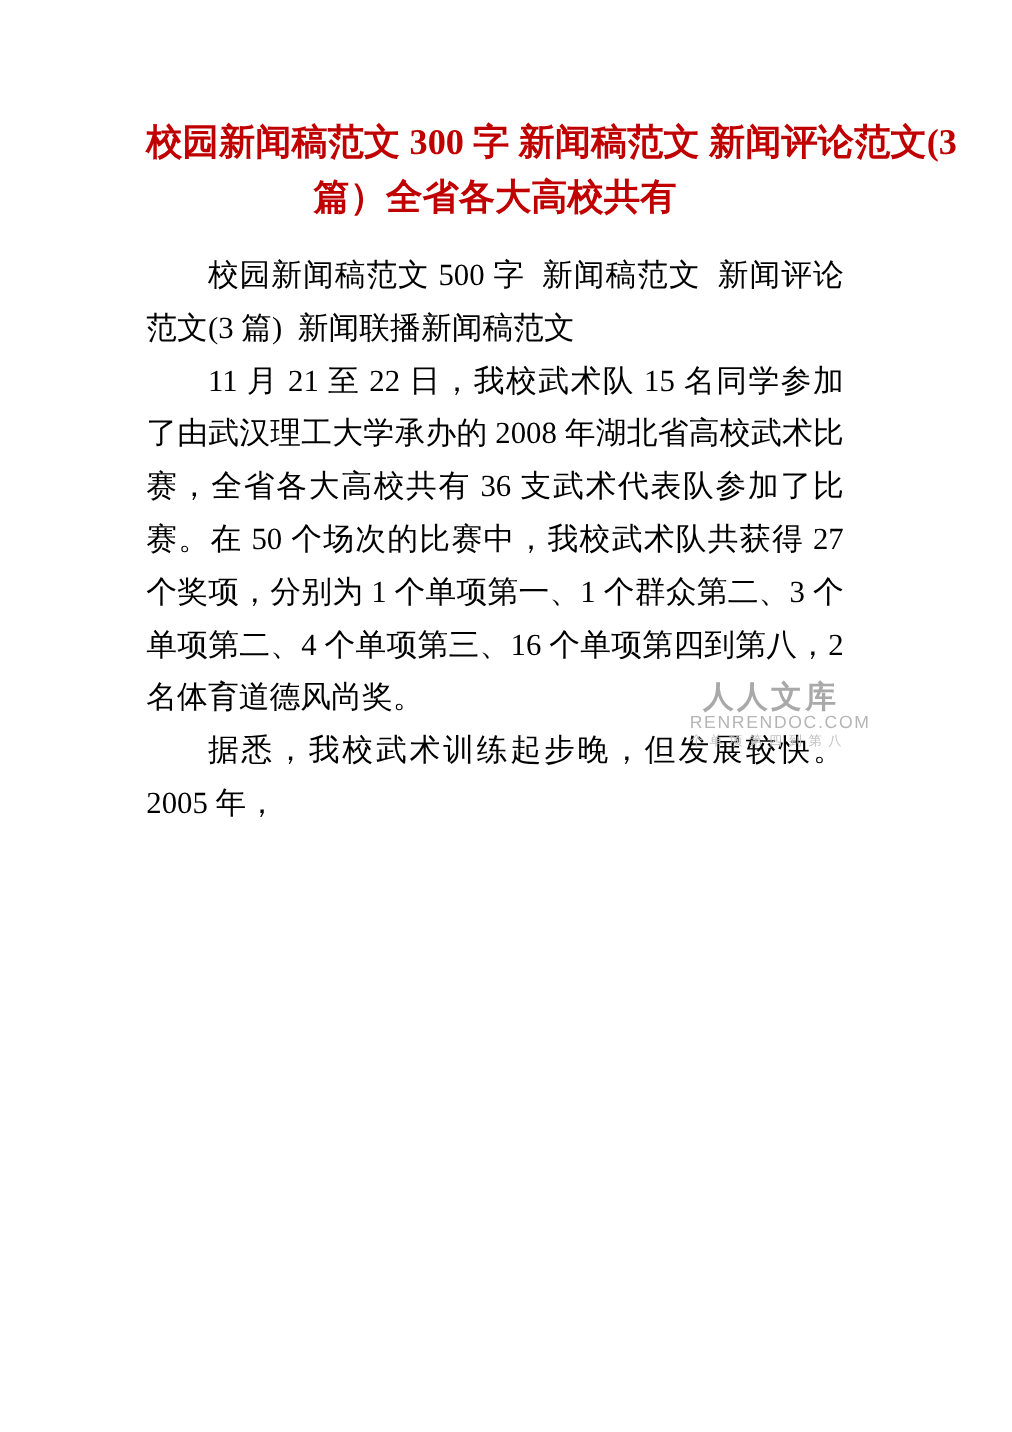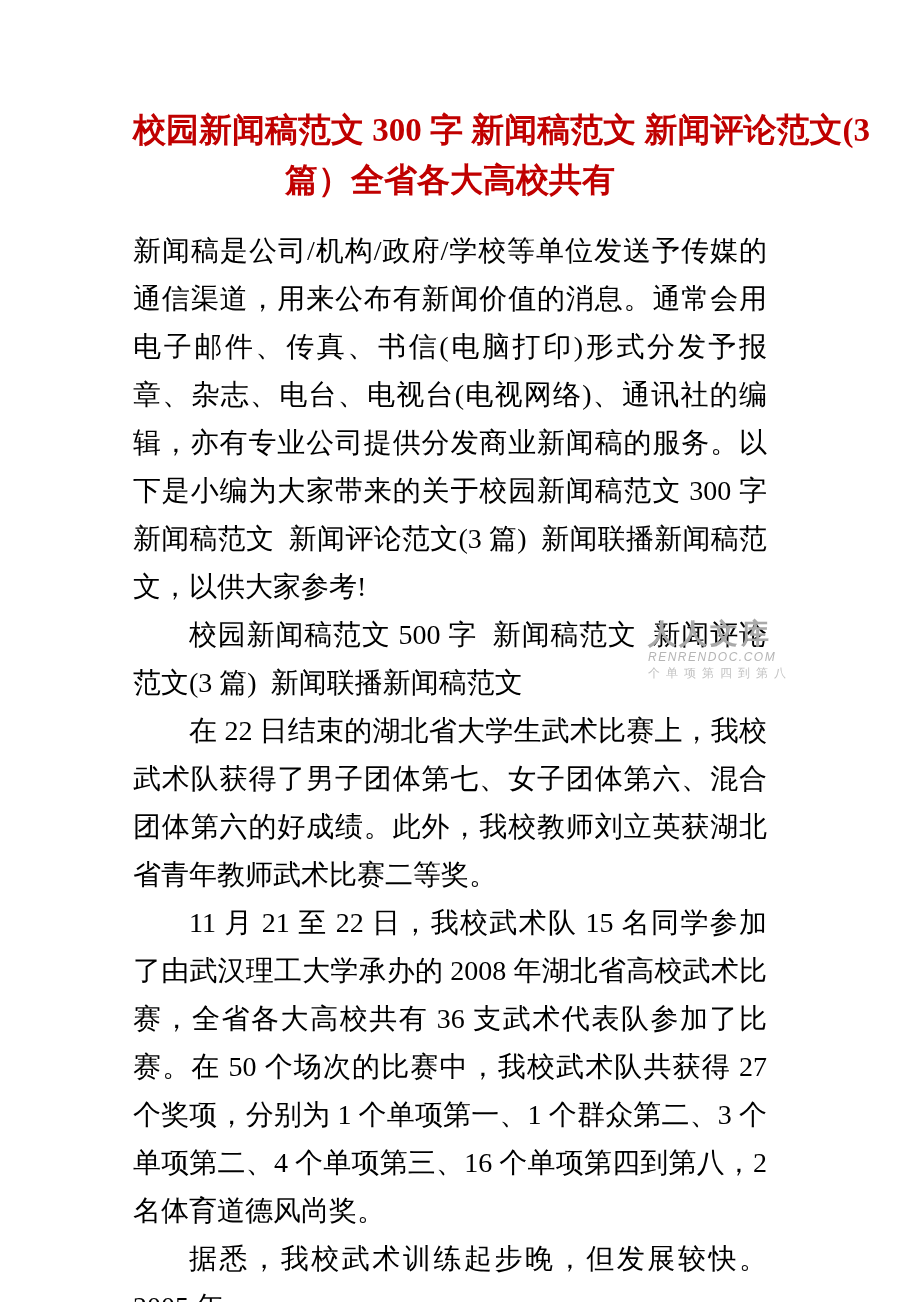--- a/index.html
+++ b/index.html
@@ -33,43 +33,42 @@
     color: #000000;
     text-align: justify;
   }
   .body-text p {
     margin: 0;
     white-space: pre-wrap;
   }
   .body-text p.indent { text-indent: 2em; }
   .watermark {
     position: absolute;
-    left: 648px;
+    left: 627px;
     top: 618px;
     width: 136px;
-    text-align: left;
+    text-align: right;
     font-family: "Liberation Sans", "DejaVu Sans", sans-serif;
     pointer-events: none;
   }
   .wm-brand {
     font-size: 28px;
     font-weight: bold;
     letter-spacing: 3px;
     line-height: 32px;
     color: #a9a9a9;
     white-space: nowrap;
   }
   .wm-domain {
-    font-size: 12px;
+    font-size: 16px;
     letter-spacing: 1.5px;
     line-height: 13px;
     margin-top: 1px;
     color: #b5b5b5;
     white-space: nowrap;
-    font-style: italic;
   }
   .wm-tagline {
     font-size: 12px;
     letter-spacing: 6px;
     line-height: 13px;
     margin-top: 3px;
     color: #c2c2c2;
     white-space: nowrap;
   }
 </style>
@@ -79,23 +78,21 @@
 <div class="page">
 
   <div class="doc">
 
     <h1 class="title">
       <div class="title-line">校园新闻稿范文 300 字 新闻稿范文 新闻评论范文(3</div>
       <div class="title-line">篇）全省各大高校共有</div>
     </h1>
 
     <div class="body-text">
-      <p>新闻稿是公司/机构/政府/学校等单位发送予传媒的通信渠道，用来公布有新闻价值的消息。通常会用电子邮件、传真、书信(电脑打印)形式分发予报章、杂志、电台、电视台(电视网络)、通讯社的编辑，亦有专业公司提供分发商业新闻稿的服务。以下是小编为大家带来的关于校园新闻稿范文 300 字  新闻稿范文  新闻评论范文(3 篇)  新闻联播新闻稿范文，以供大家参考!</p>
       <p class="indent">校园新闻稿范文 500 字  新闻稿范文  新闻评论范文(3 篇)  新闻联播新闻稿范文</p>
-      <p class="indent">在 22 日结束的湖北省大学生武术比赛上，我校武术队获得了男子团体第七、女子团体第六、混合团体第六的好成绩。此外，我校教师刘立英获湖北省青年教师武术比赛二等奖。</p>
       <p class="indent">11 月 21 至 22 日，我校武术队 15 名同学参加了由武汉理工大学承办的 2008 年湖北省高校武术比赛，全省各大高校共有 36 支武术代表队参加了比赛。在 50 个场次的比赛中，我校武术队共获得 27 个奖项，分别为 1 个单项第一、1 个群众第二、3 个单项第二、4 个单项第三、16 个单项第四到第八，2 名体育道德风尚奖。</p>
       <p class="indent">据悉，我校武术训练起步晚，但发展较快。2005 年，</p>
     </div>
 
   </div>
 
   <div class="watermark">
     <div class="wm-brand">人人文库</div>
     <div class="wm-domain">RENRENDOC.COM</div>
     <div class="wm-tagline">个单项第四到第八</div>

